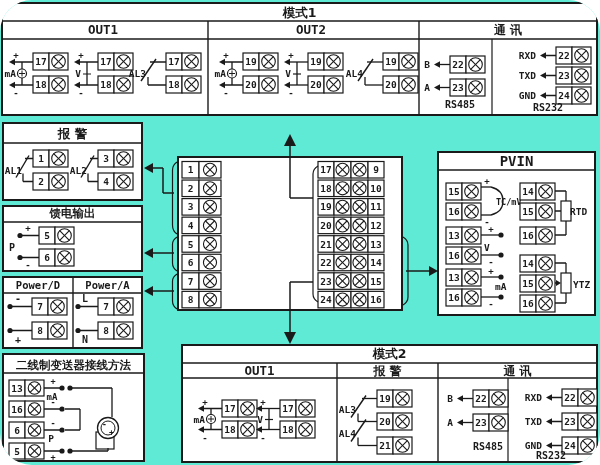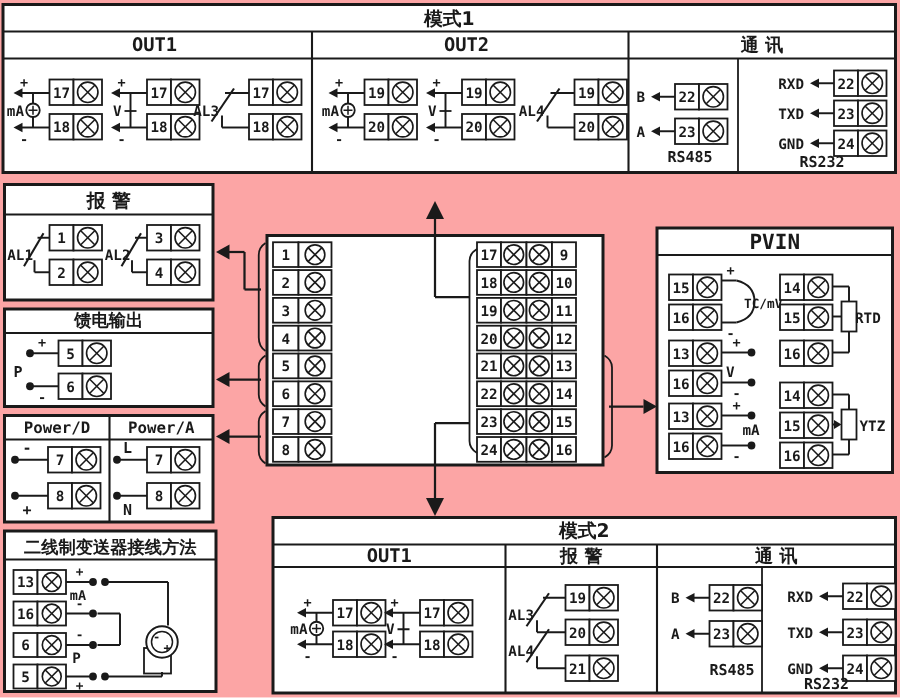--- a/index.html
+++ b/index.html
@@ -1,17 +1,17 @@
 <!DOCTYPE html>
 <html><head>
 <meta charset="utf-8">
 <style>
   html,body{margin:0;padding:0;background:#ffffff;}
-  .canvas{position:relative;width:600px;height:465px;background:#fca5a5;overflow:hidden;
-          font-family:"DejaVu Sans", sans-serif;}
+  .canvas{position:relative;width:600px;height:465px;background:#5eead4;overflow:hidden;
+          font-family:"DejaVu Sans", sans-serif;border-radius:32px;}
   svg text{user-select:none;}
 </style>
 </head>
 <body>
 
 <div class="canvas">
   <svg id="diagram" width="600" height="465" viewBox="0 0 600 465">
       <g>
         <rect x="2" y="3" width="595" height="112" fill="#ffffff" stroke="#1a1a1a" stroke-width="2"></rect>
         <line x1="2" y1="21" x2="597" y2="21" stroke="#1a1a1a" stroke-width="1.4"></line>

